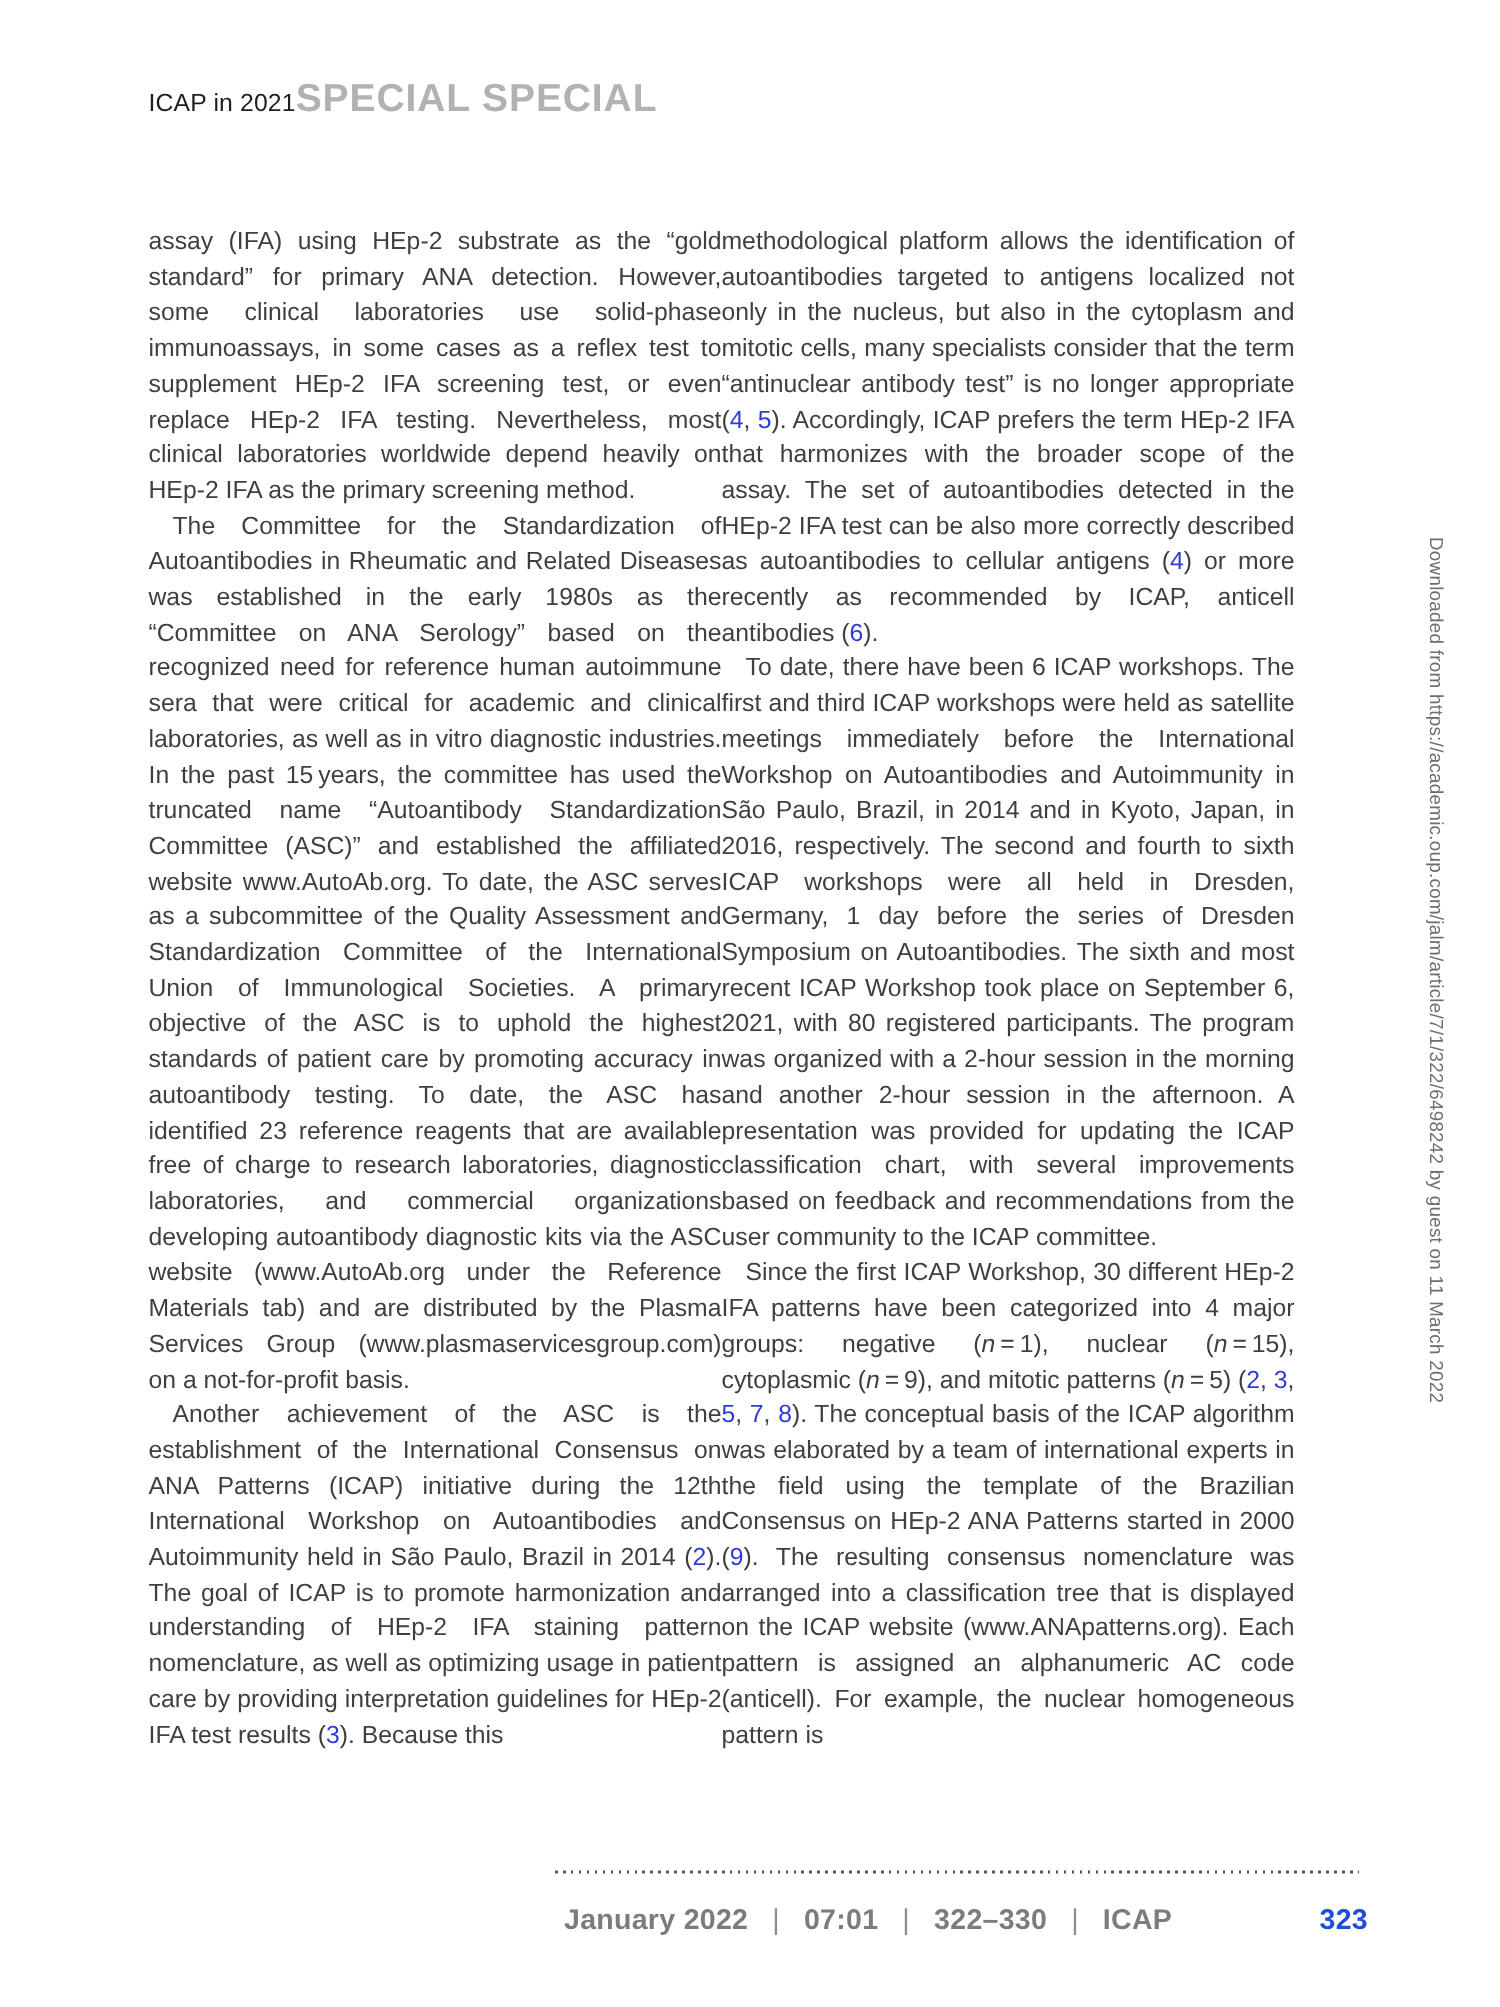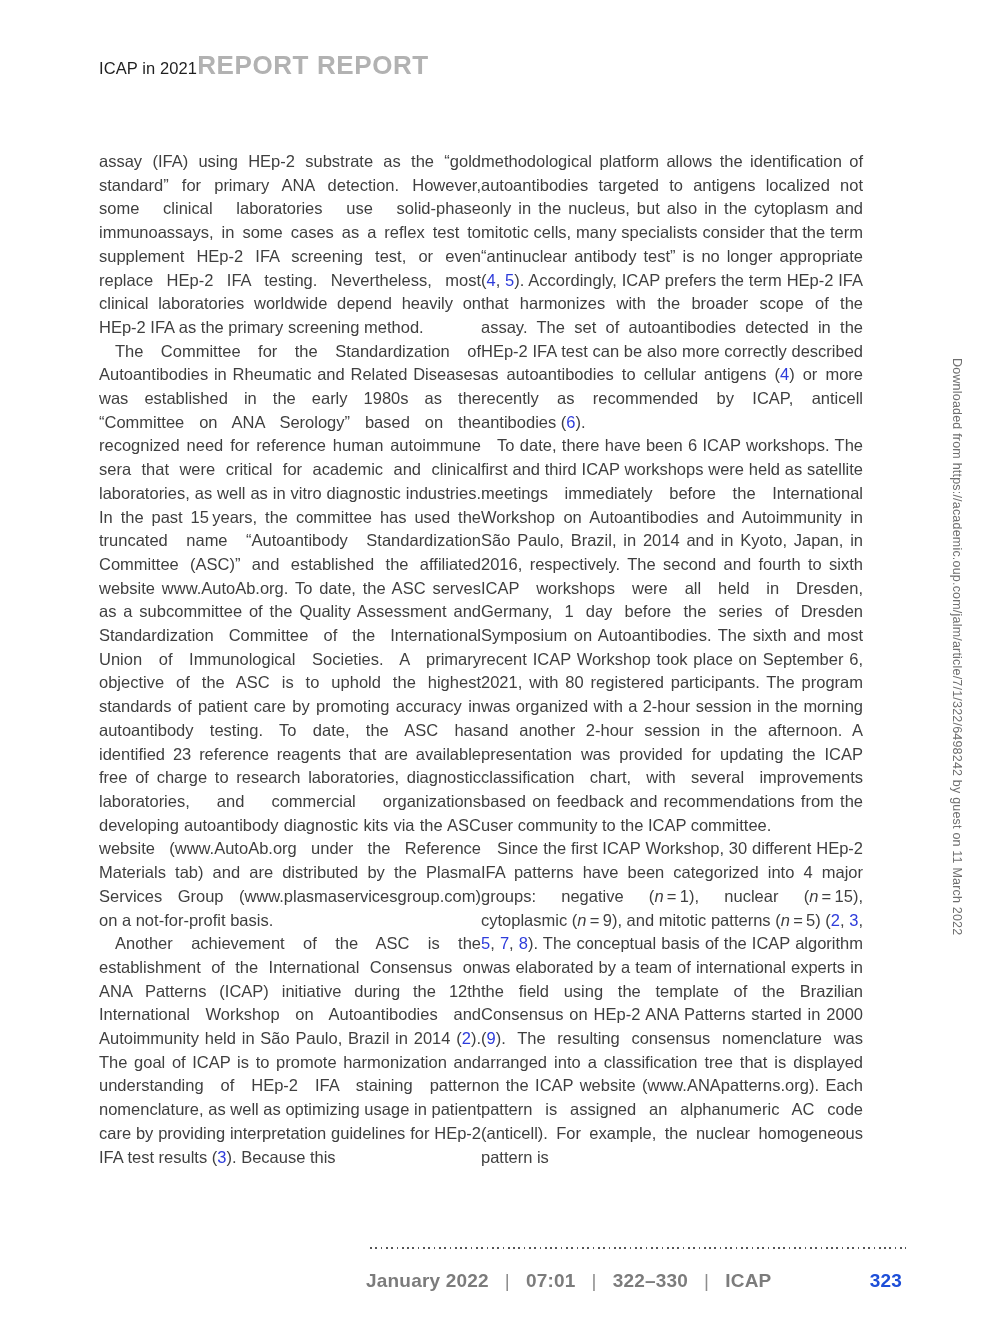--- a/index.html
+++ b/index.html
@@ -34,35 +34,35 @@
     position:absolute; left:950px; top:358px; height:640px;
     writing-mode:vertical-rl; text-orientation:mixed;
     font-size:12.5px; letter-spacing:0.2px; color:#6e6e6e; white-space:nowrap;
   }
   
   .footer-rule {
     position:absolute; left:370px; top:1247px; width:536px; height:2px;
     background-image:repeating-linear-gradient(to right, #565656 0px, #565656 1.7px, transparent 1.7px, transparent 5.3px);
   }
   .footer-meta {
-    position:absolute; left:366px; top:1270px; width:536px;
+    position:absolute; left:376px; top:1270px; width:536px;
     display:flex; align-items:baseline;
     font-size:19px; font-weight:600; color:#7c7c7c; letter-spacing:0.2px;
   }
   .footer-meta .sep { margin:0 16px; font-weight:400; color:#8d8d8d; }
   .footer-meta .pgnum { margin-left:auto; color:#1d4ed8; }
 </style>
 </head>
 <body>
 
 <div class="page">
 
   <div class="header">
     <span class="running-title">ICAP in 2021</span>
-    <span class="section-label">REPORT REPORT</span>
+    <span class="section-label">SPECIAL SPECIAL</span>
   </div>
 
   <div class="body">
     <div class="col">
         <p class="para"><span>assay (IFA) using HEp-2 substrate as the “gold standard” for primary ANA detection. However, some clinical laboratories use solid-phase immunoassays, in some cases as a reflex test to supplement HEp-2 IFA screening test, or even replace HEp-2 IFA testing. Nevertheless, most clinical laboratories worldwide depend heavily on HEp-2 IFA as the primary screening method.</span></p>
         <p class="para indent"><span>The Committee for the Standardization of Autoantibodies in Rheumatic and Related Diseases was established in the early 1980s as the “Committee on ANA Serology” based on the recognized need for reference human autoimmune sera that were critical for academic and clinical laboratories, as well as in vitro diagnostic industries. In the past 15 years, the committee has used the truncated name “Autoantibody Standardization Committee (ASC)” and established the affiliated website www.AutoAb.org. To date, the ASC serves as a subcommittee of the Quality Assessment and Standardization Committee of the International Union of Immunological Societies. A primary objective of the ASC is to uphold the highest standards of patient care by promoting accuracy in autoantibody testing. To date, the ASC has identified 23 reference reagents that are available free of charge to research laboratories, diagnostic laboratories, and commercial organizations developing autoantibody diagnostic kits via the ASC website (www.AutoAb.org under the Reference Materials tab) and are distributed by the Plasma Services Group (www.plasmaservicesgroup.com) on a not-for-profit basis.</span></p>
         <p class="para indent"><span>Another achievement of the ASC is the establishment of the International Consensus on ANA Patterns (ICAP) initiative during the 12th International Workshop on Autoantibodies and Autoimmunity held in São Paulo, Brazil in 2014 (</span><span class="ref">2</span><span>). The goal of ICAP is to promote harmonization and understanding of HEp-2 IFA staining pattern nomenclature, as well as optimizing usage in patient care by providing interpretation guidelines for HEp-2 IFA test results (</span><span class="ref">3</span><span>). Because this</span></p>
       </div>
     <div class="col">
         <p class="para"><span>methodological platform allows the identification of autoantibodies targeted to antigens localized not only in the nucleus, but also in the cytoplasm and mitotic cells, many specialists consider that the term “antinuclear antibody test” is no longer appropriate (</span><span class="ref">4</span><span>, </span><span class="ref">5</span><span>). Accordingly, ICAP prefers the term HEp-2 IFA that harmonizes with the broader scope of the assay. The set of autoantibodies detected in the HEp-2 IFA test can be also more correctly described as autoantibodies to cellular antigens (</span><span class="ref">4</span><span>) or more recently as recommended by ICAP, anticell antibodies (</span><span class="ref">6</span><span>).</span></p>

